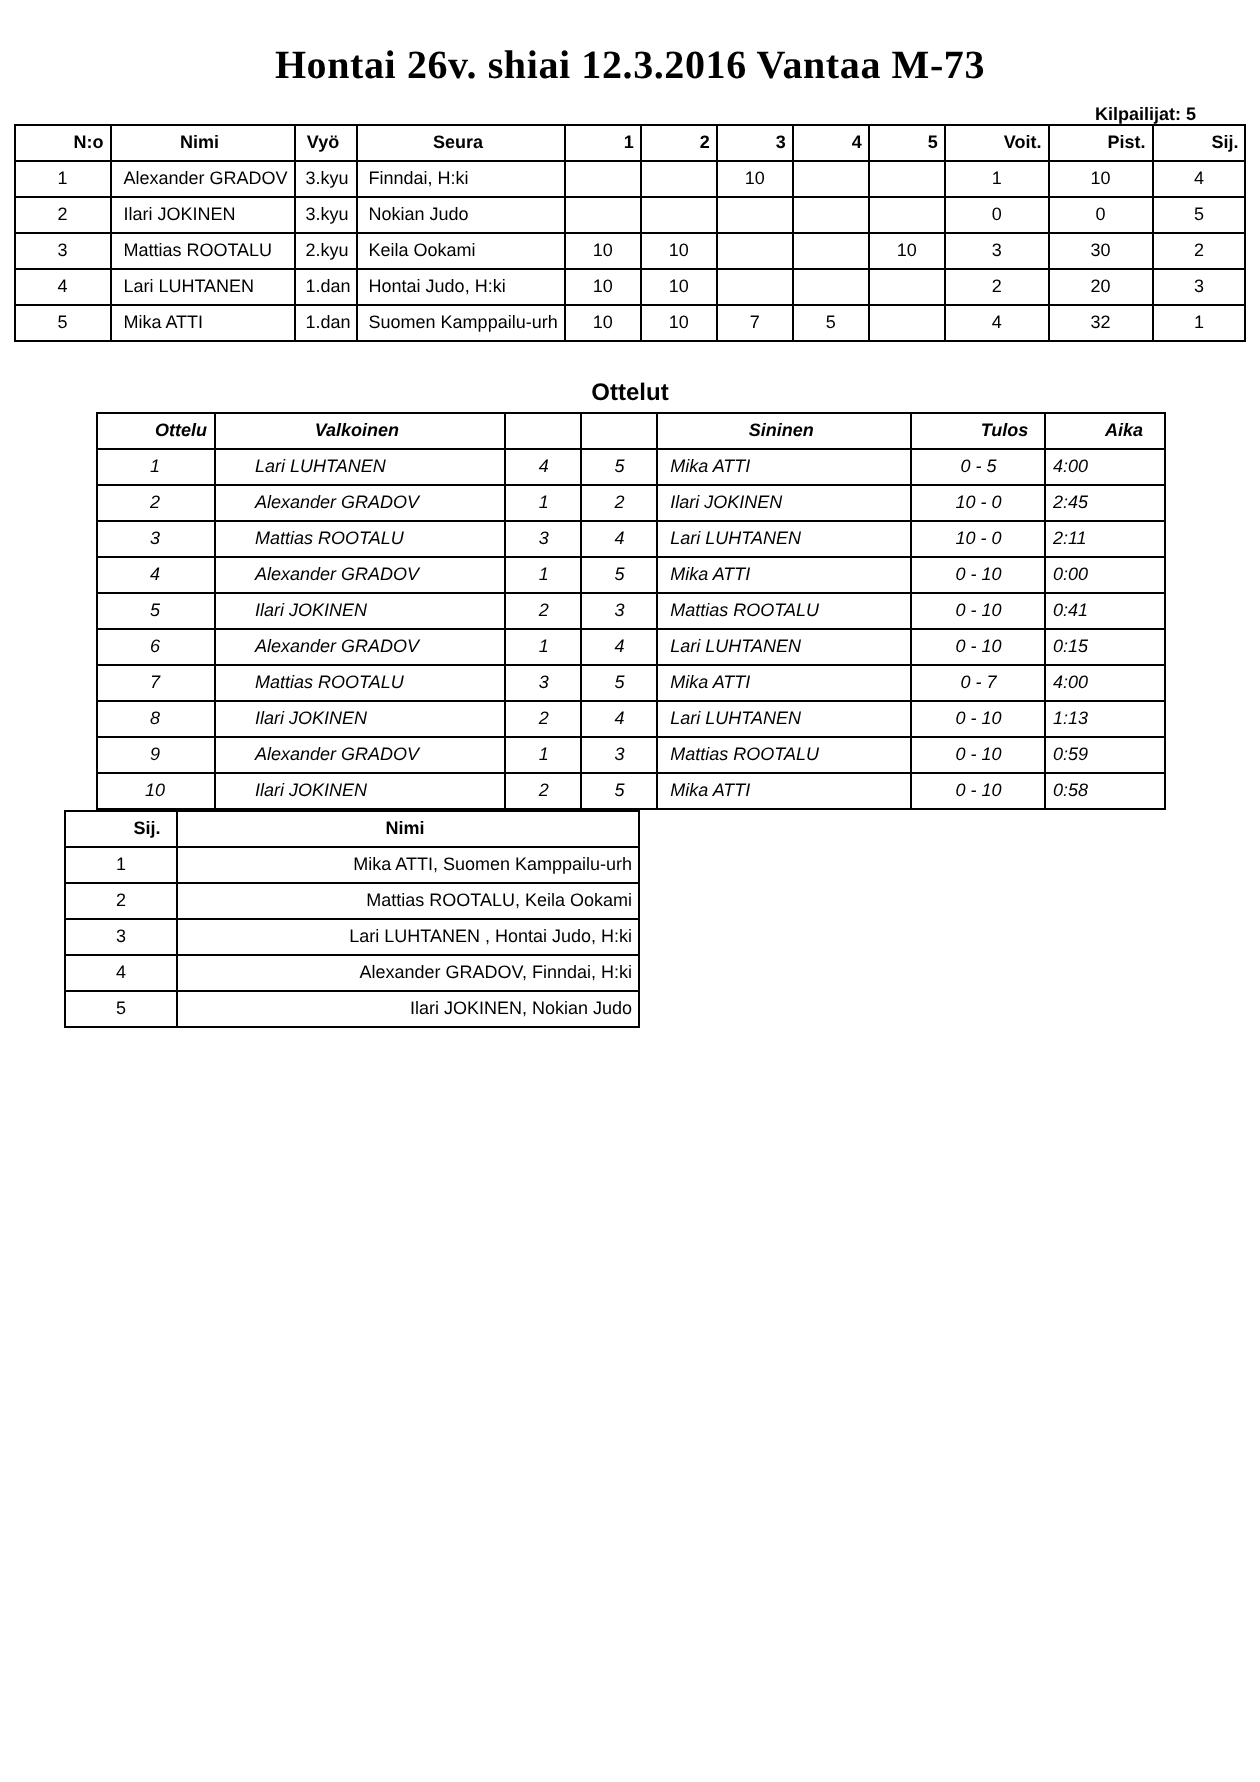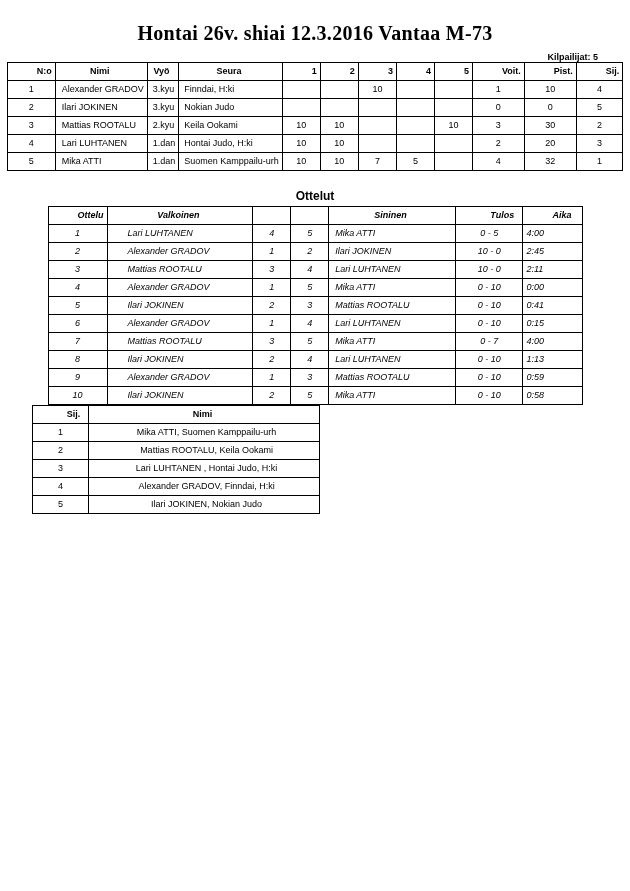--- a/index.html
+++ b/index.html
@@ -87,21 +87,21 @@
   #ottelut-table .o-p2    { width: 14px;  text-align: center; }
   #ottelut-table .o-sin   { width: 196px; text-align: left; padding-left: 6px; margin-top: 40px; }
   #ottelut-table .o-tulos { width: 54px;  text-align: center; }
   #ottelut-table .o-aika  { width: 39px;  text-align: left; }
   #ottelut-table th.o-valk,
   #ottelut-table th.o-sin { text-align: center; padding-left: 0; }
 
   
   #tulokset-table { width: 288px; }
   #tulokset-table .t-sij  { width: 28px; text-align: center; }
-  #tulokset-table .t-nimi { width: 258px; text-align: center; padding-left: 8px; }
+  #tulokset-table .t-nimi { width: 258px; text-align: right; padding-left: 8px; }
   #tulokset-table th.t-nimi { text-align: center; padding-left: 0; }
   .sec-tulokset .section-title {
     width: 288px;
     margin-left: 32px;
     text-align: center;
   }
   .sec-left-wrap {
     display: flex;
     justify-content: flex-start;
     padding-left: 32px;

